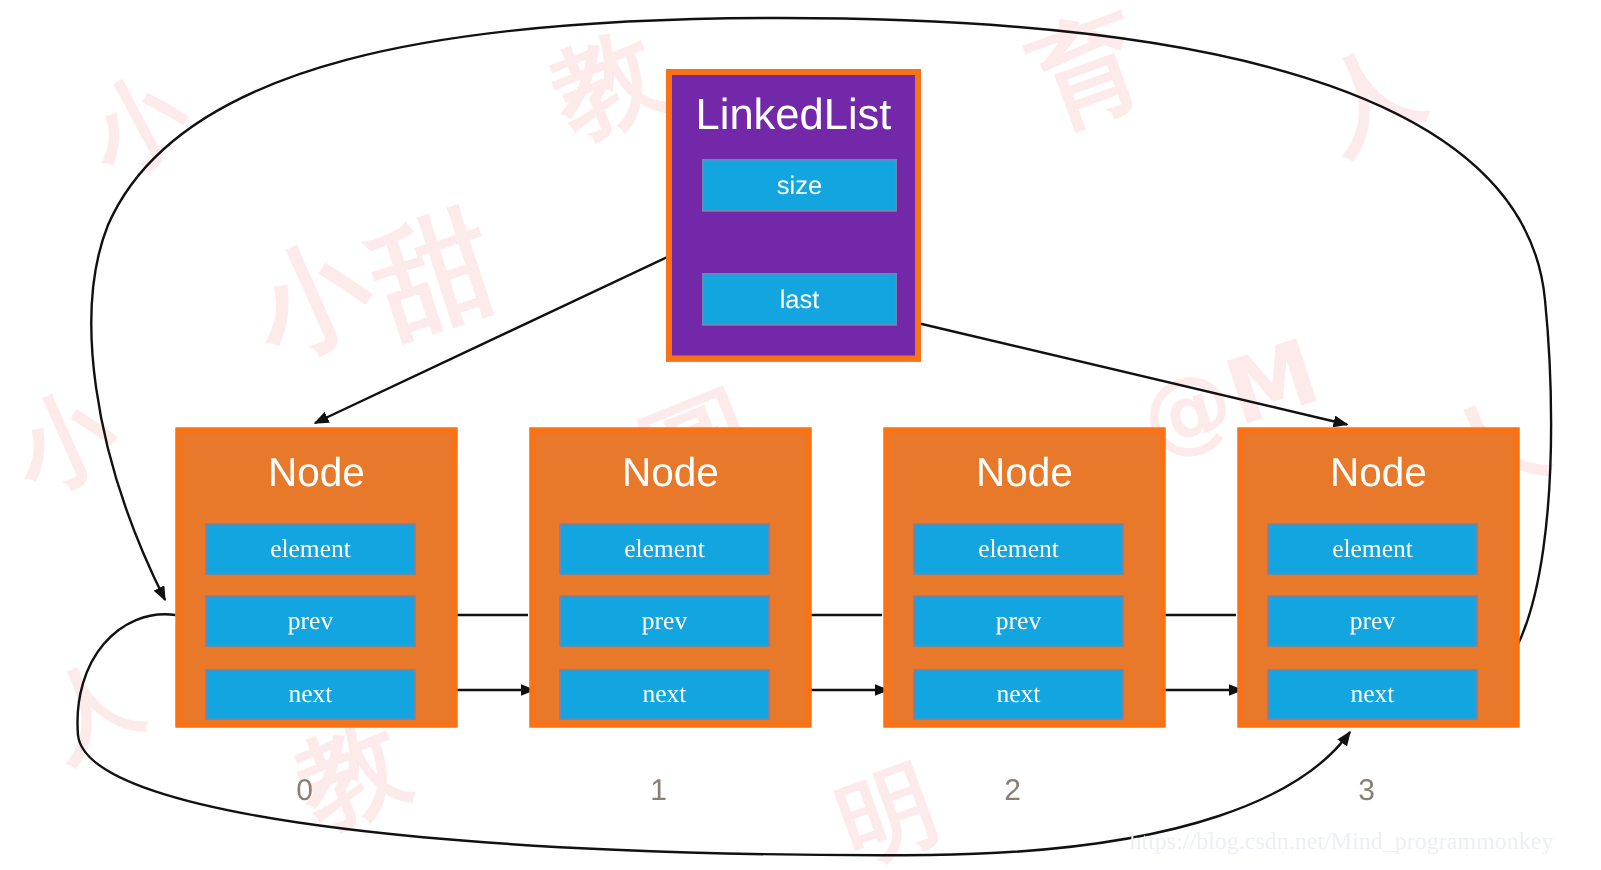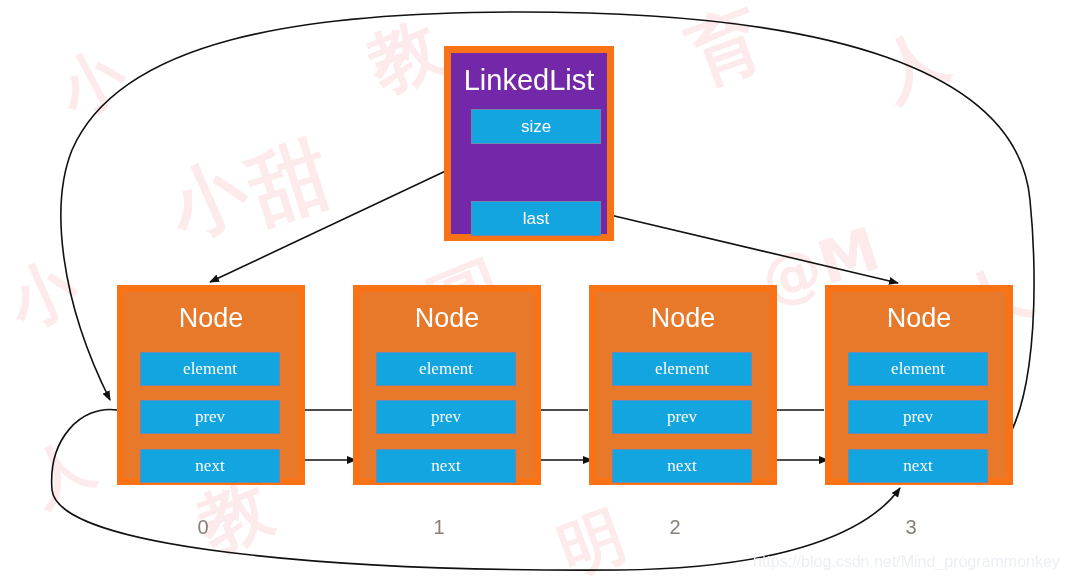--- a/index.html
+++ b/index.html
@@ -38,21 +38,21 @@
     position: absolute;
     left: 0; top: 0;
     width: 1067px; height: 580px;
     z-index: 2;
     pointer-events: none;
   }
   
   .uml-box {
     position: absolute;
     box-sizing: border-box;
-    border: 7px solid #f97316;
+    border: 4px solid #f97316;
     z-index: 3;
   }
   .linkedlist-box {
     background: #7228a8;
     left: 444px;
     top: 46px;
     width: 170px;
     height: 195px;
   }
   .node-box {
@@ -112,21 +112,21 @@
     text-align: center;
     width: 60px;
     z-index: 3;
   }
   #url-watermark {
     position: absolute;
     left: 753px;
     top: 553px;
     color: #eceff3;
     font-size: 16px;
-    font-family: Liberation Sans, sans-serif;
+    font-family: Liberation Serif, serif;
     white-space: nowrap;
     z-index: 4;
   }
 </style>
 </head>
 <body>
 
 <div id="canvas">
 
   <div id="watermark-layer">
@@ -170,21 +170,21 @@
     <path d="M 740,460 L 828,460" stroke="#111111" stroke-width="1.6" fill="none" marker-end="url(#arrowhead)"></path>
 
     <path d="M 976,462 C 1035,455 1040,300 1030,200 C 1018,70 830,12 520,12 C 300,12 120,40 72,150 C 50,205 60,300 110,400" stroke="#111111" stroke-width="1.6" fill="none" marker-end="url(#arrowhead)"></path>
 
     <path d="M 117,410 C 80,405 48,440 52,490 C 58,548 330,572 620,570 C 790,568 870,530 900,488" stroke="#111111" stroke-width="1.6" fill="none" marker-end="url(#arrowhead)"></path>
   </svg>
 
   <div class="uml-box linkedlist-box">
     <div class="box-title">LinkedList</div>
     <div class="field" style="top:56px;">size</div>
-    <div class="field" style="top:148px;">last</div>
+    <div class="field" style="top:132px;">last</div>
   </div>
 
   <div class="uml-box node-box" style="left:117px;">
     <div class="box-title">Node</div>
     <div class="field" style="top:60px;">element</div>
     <div class="field" style="top:108px;">prev</div>
     <div class="field" style="top:157px;">next</div>
   </div>
 
   <div class="uml-box node-box" style="left:353px;">

